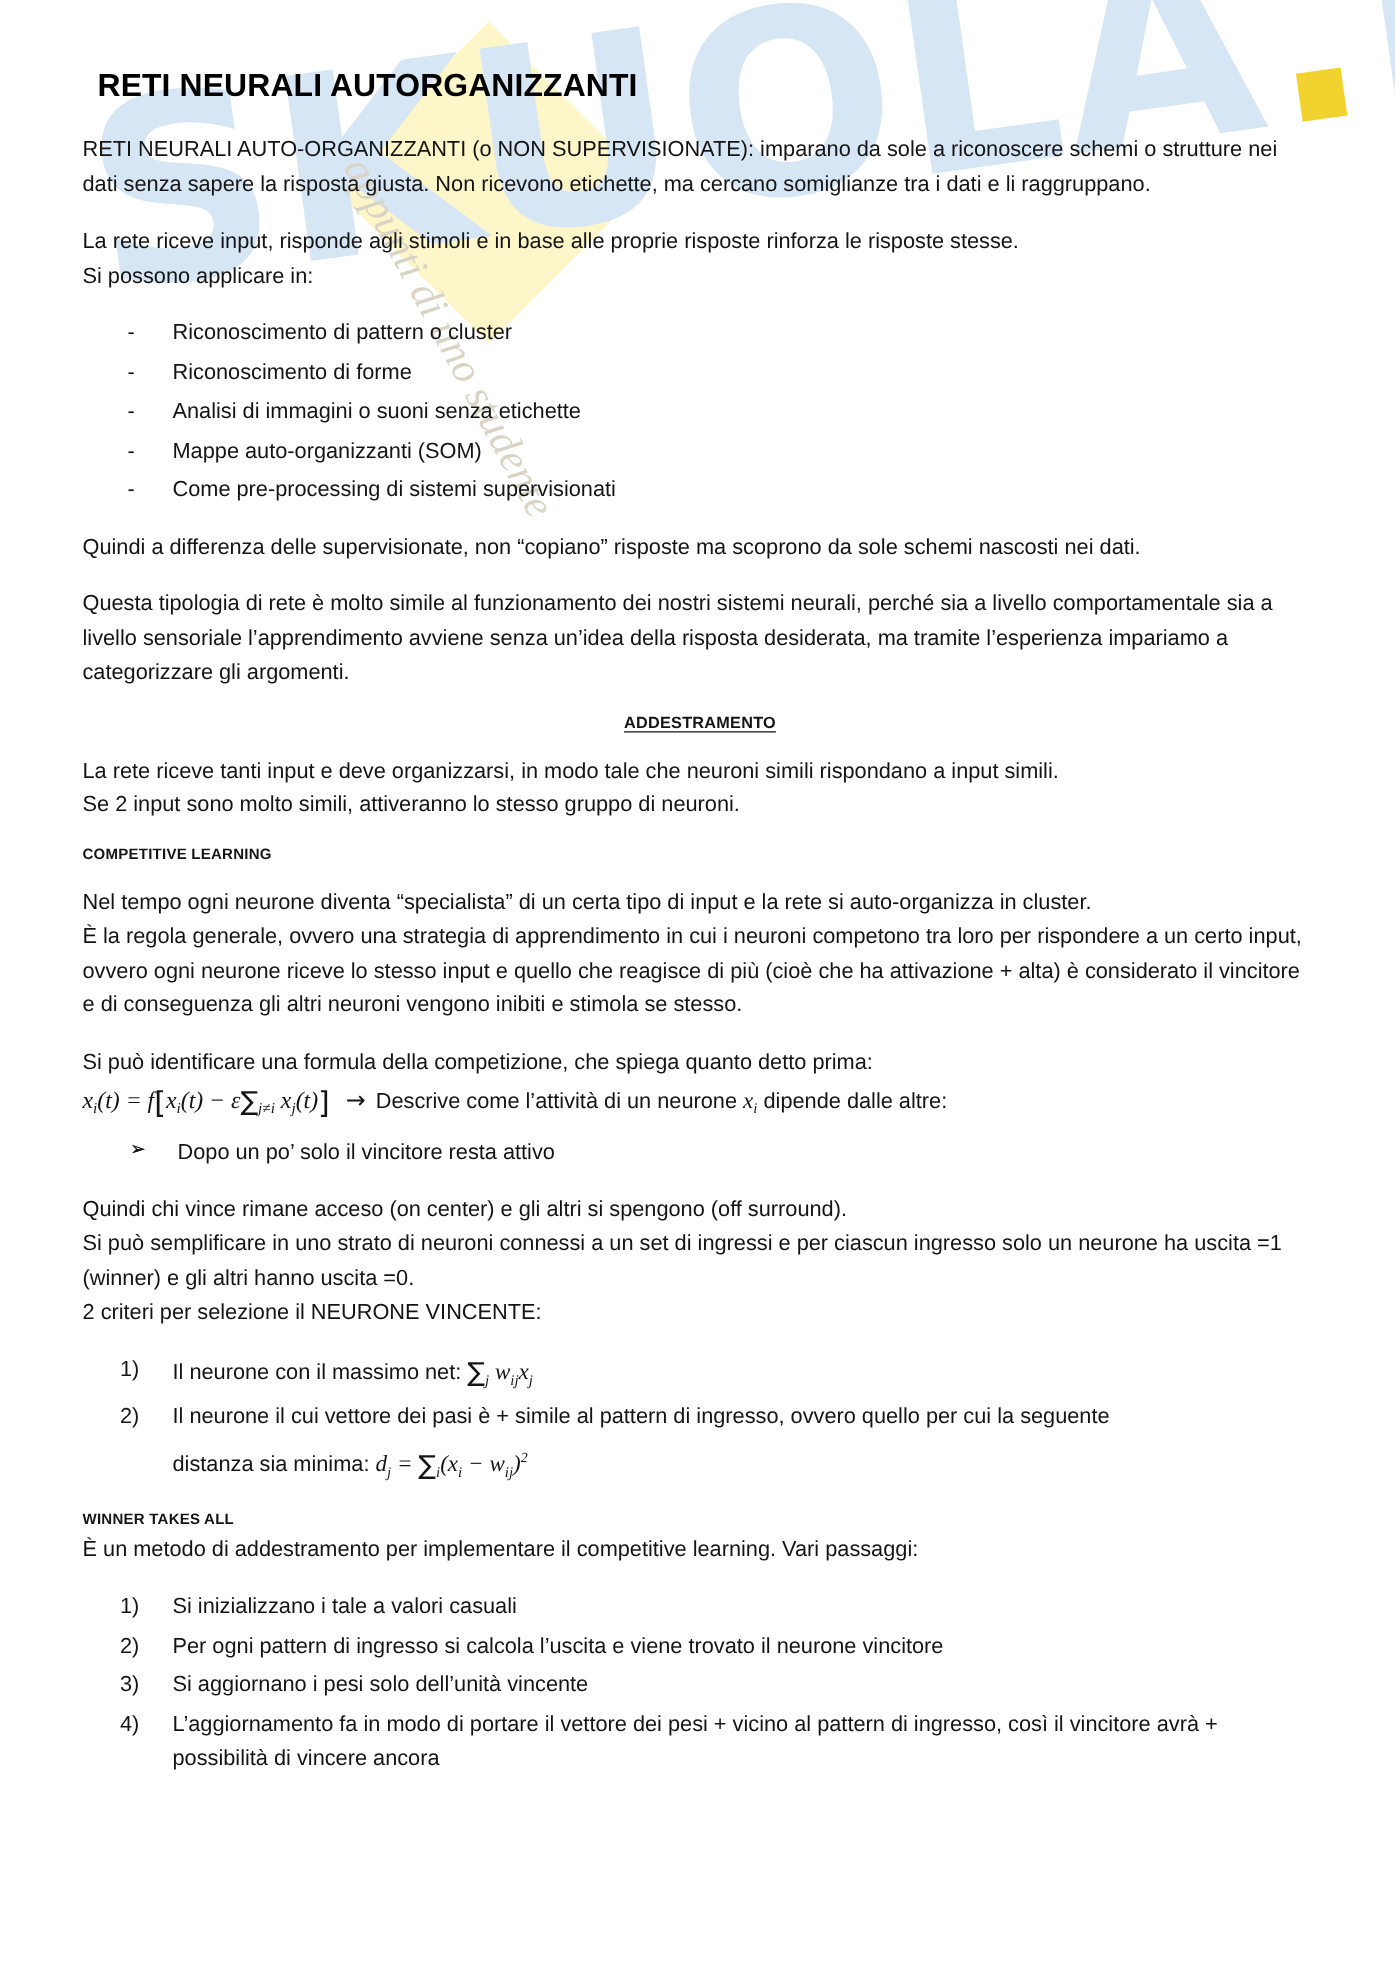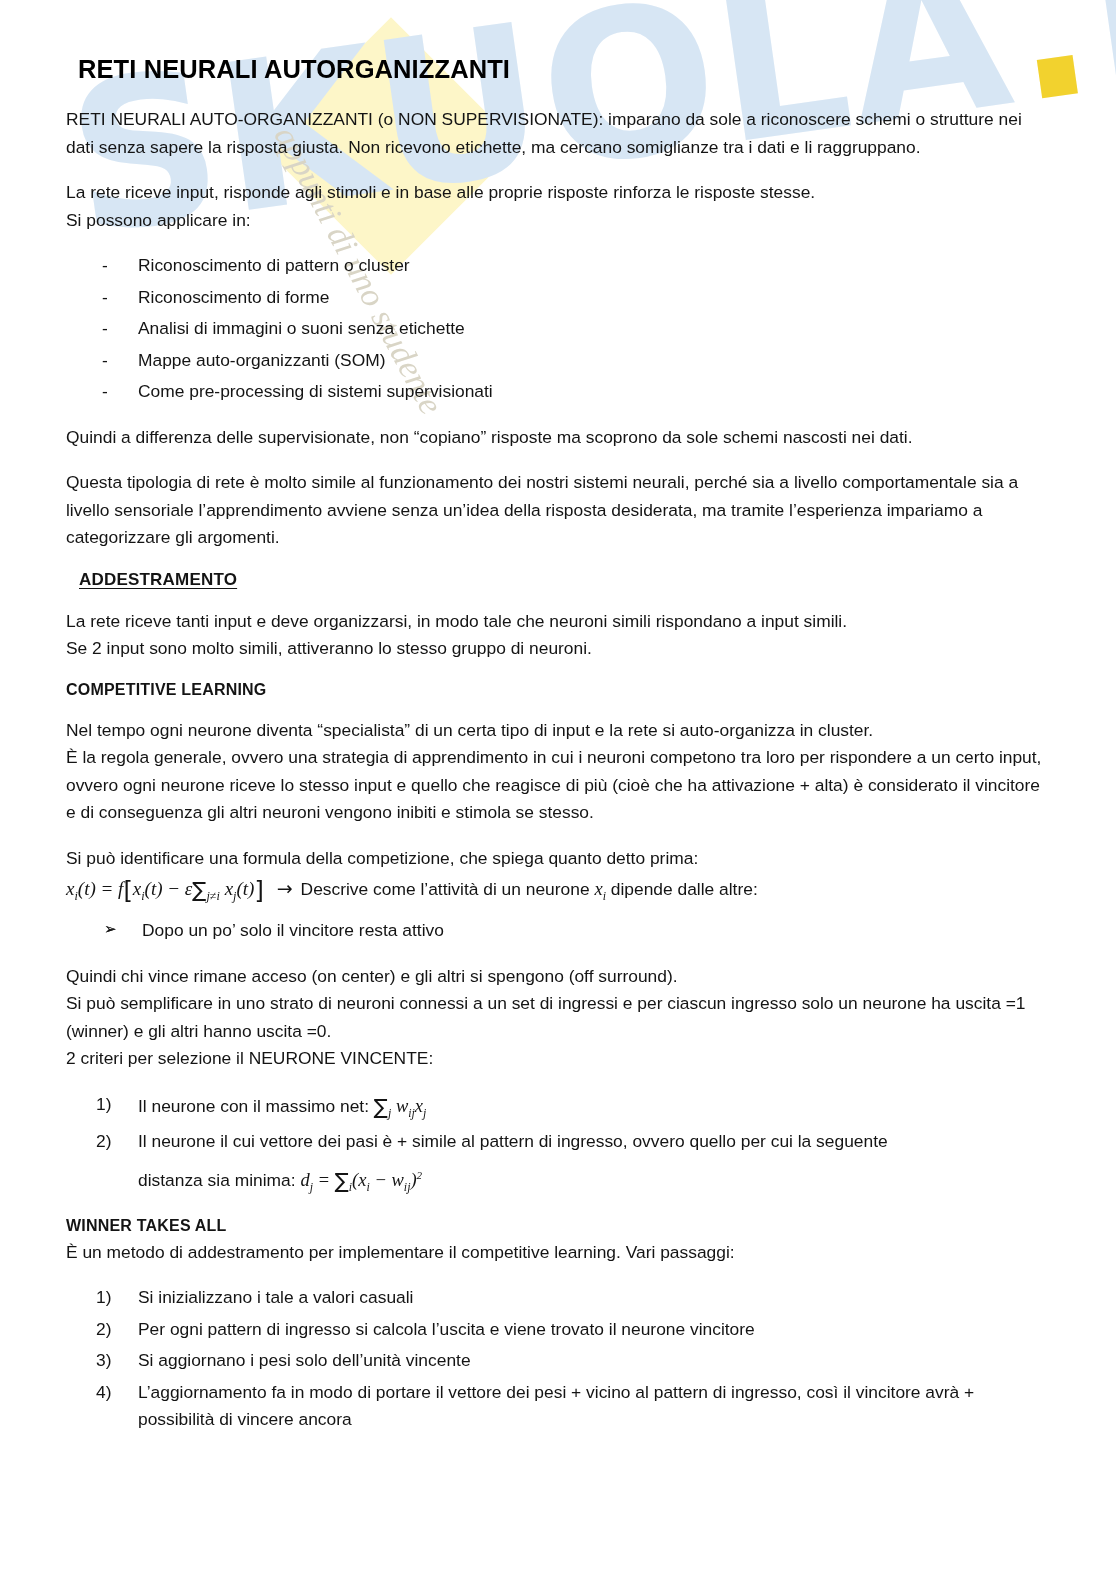--- a/index.html
+++ b/index.html
@@ -85,30 +85,31 @@
     font-size: 17.4px;
     line-height: 1.58;
   }
   p.tight {
     margin: 0 0 0 0;
   }
   p.after-tight {
     margin: 0 0 18px 0;
   }
   h2.sec-underline {
-    margin: 10px 0 18px 13px;
-    font-size: 17px;
+    margin: 10px 0 18px 0;
+    font-size: 13px;
     font-weight: bold;
     text-decoration: underline;
     text-underline-offset: 3px;
     letter-spacing: 0.2px;
+    text-align: center;
   }
   h3.sec-bold {
     margin: 10px 0 18px 0;
-    font-size: 16px;
+    font-size: 12px;
     font-weight: bold;
     letter-spacing: 0.2px;
   }
   h3.sec-bold.tightbelow {
     margin-bottom: 4px;
   }
 
   ul.dash-list, ul.arrow-list, ol.num-list {
     margin: 6px 0 18px 0;
     padding: 0;

